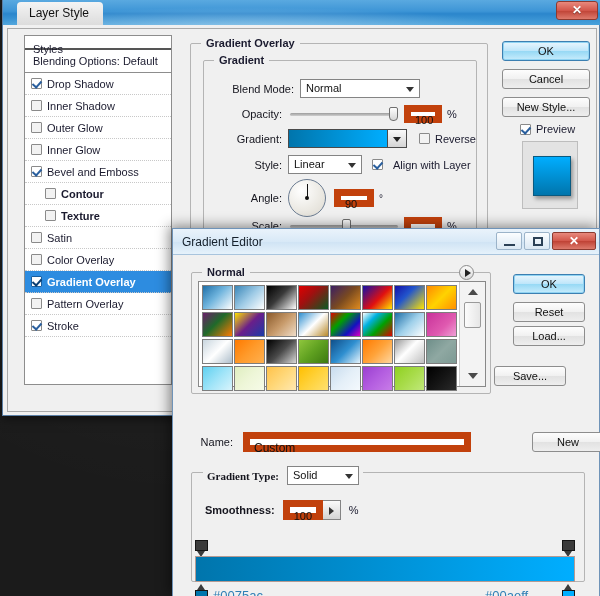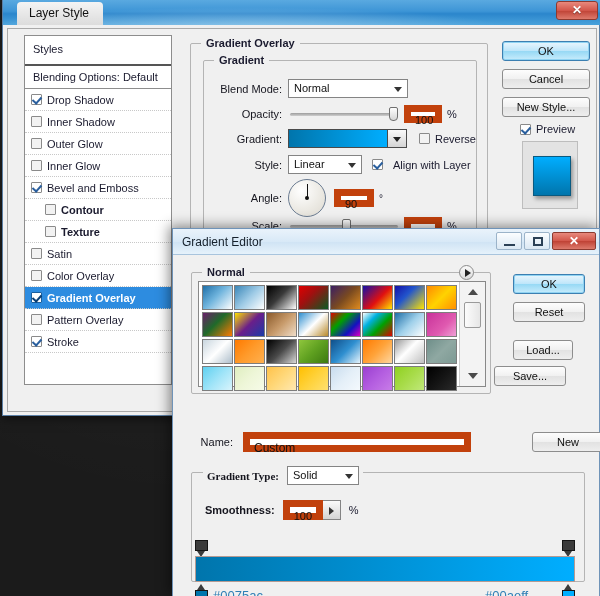--- a/index.html
+++ b/index.html
@@ -58,21 +58,21 @@
     position: absolute; left: 4px; top: 28px; width: 590px; height: 384px;
     background: #f0f0f0; border: 1px solid #a9a9a9;
   }
 
   
   .styles-panel {
     position: absolute; left: 16px; top: 6px; width: 148px; height: 350px;
     background: #fff; border: 1px solid #8d8d8d;
   }
   .styles-head {
-    height: 30px; line-height: 26px; padding-left: 8px;
+    height: 14px; line-height: 26px; padding-left: 8px;
     border-bottom: 2px solid #555; background: #fff; font-size: 11px;
   }
   .styles-blend {
     height: 23px; line-height: 23px; padding-left: 8px;
     border-bottom: 1px solid #8d8d8d; background: #fff; font-size: 11px;
   }
   .style-row {
     height: 22px; line-height: 22px;
     border-bottom: 1px dotted #c8c8c8;
     padding-left: 6px; display: flex; align-items: center; gap: 5px;
@@ -340,21 +340,21 @@
             </div>
           </div>
       </div>
 
       <div class="grp" id="grp-overlay">
         <span class="grp-label">Gradient Overlay</span>
 
         <div class="grp" id="grp-gradient">
           <span class="grp-label">Gradient</span>
 
-          <div class="field-row" style="left:4px; top:18px;">
+          <div class="field-row" style="left:16px; top:18px;">
             <span class="lbl" style="width:74px;">Blend Mode:</span>
             <div class="combo" style="width:120px; margin-left:6px;">
               <span>Normal</span>
               <span class="arr"></span>
             </div>
           </div>
 
           <div class="field-row" style="left:4px; top:44px;">
             <span class="lbl" style="width:74px;">Opacity:</span>
             <div style="width:108px; margin-left:8px; position:relative;">
@@ -485,21 +485,21 @@
           <div class="scroll">
             <span class="up"></span>
             <span class="thumb"></span>
             <span class="down"></span>
           </div>
         </div>
       </div>
 
       <div class="btn primary" style="position:absolute; left:340px; top:18px; width:72px; height:20px; line-height:19px;">OK</div>
       <div class="btn" style="position:absolute; left:340px; top:46px; width:72px; height:20px; line-height:19px;">Reset</div>
-      <div class="btn" style="position:absolute; left:340px; top:84px; width:60px; height:20px; line-height:19px;">Load...</div>
+      <div class="btn" style="position:absolute; left:340px; top:70px; width:72px; height:20px; line-height:19px;">Load...</div>
       <div class="btn" style="position:absolute; left:321px; top:110px; width:72px; height:20px; line-height:19px;">Save...</div>
 
       <div class="field-row" style="left:18px; top:176px;">
         <span class="lbl" style="width:42px;">Name:</span>
         <div class="ipt" style="width:228px; height:20px; line-height:18px; margin-left:10px; font-size:12px;">Custom</div>
       </div>
       <div class="btn" style="position:absolute; left:359px; top:176px; width:72px; height:20px; line-height:19px;">New</div>
 
       <div class="grp" style="left:18px; top:216px; width:394px; height:110px;"></div>
 

